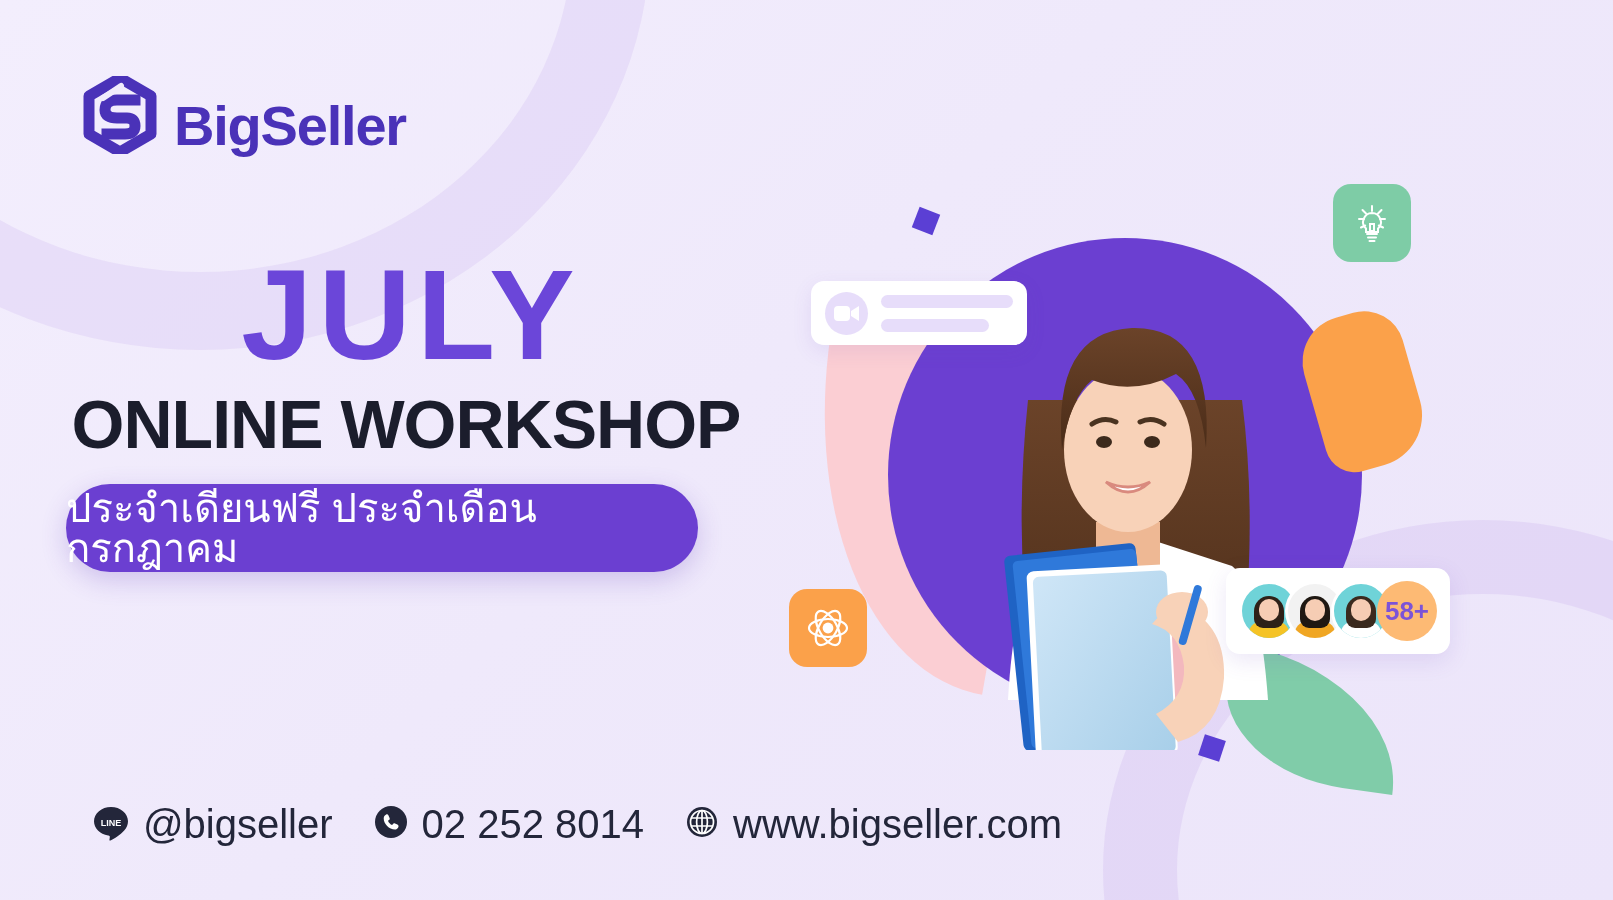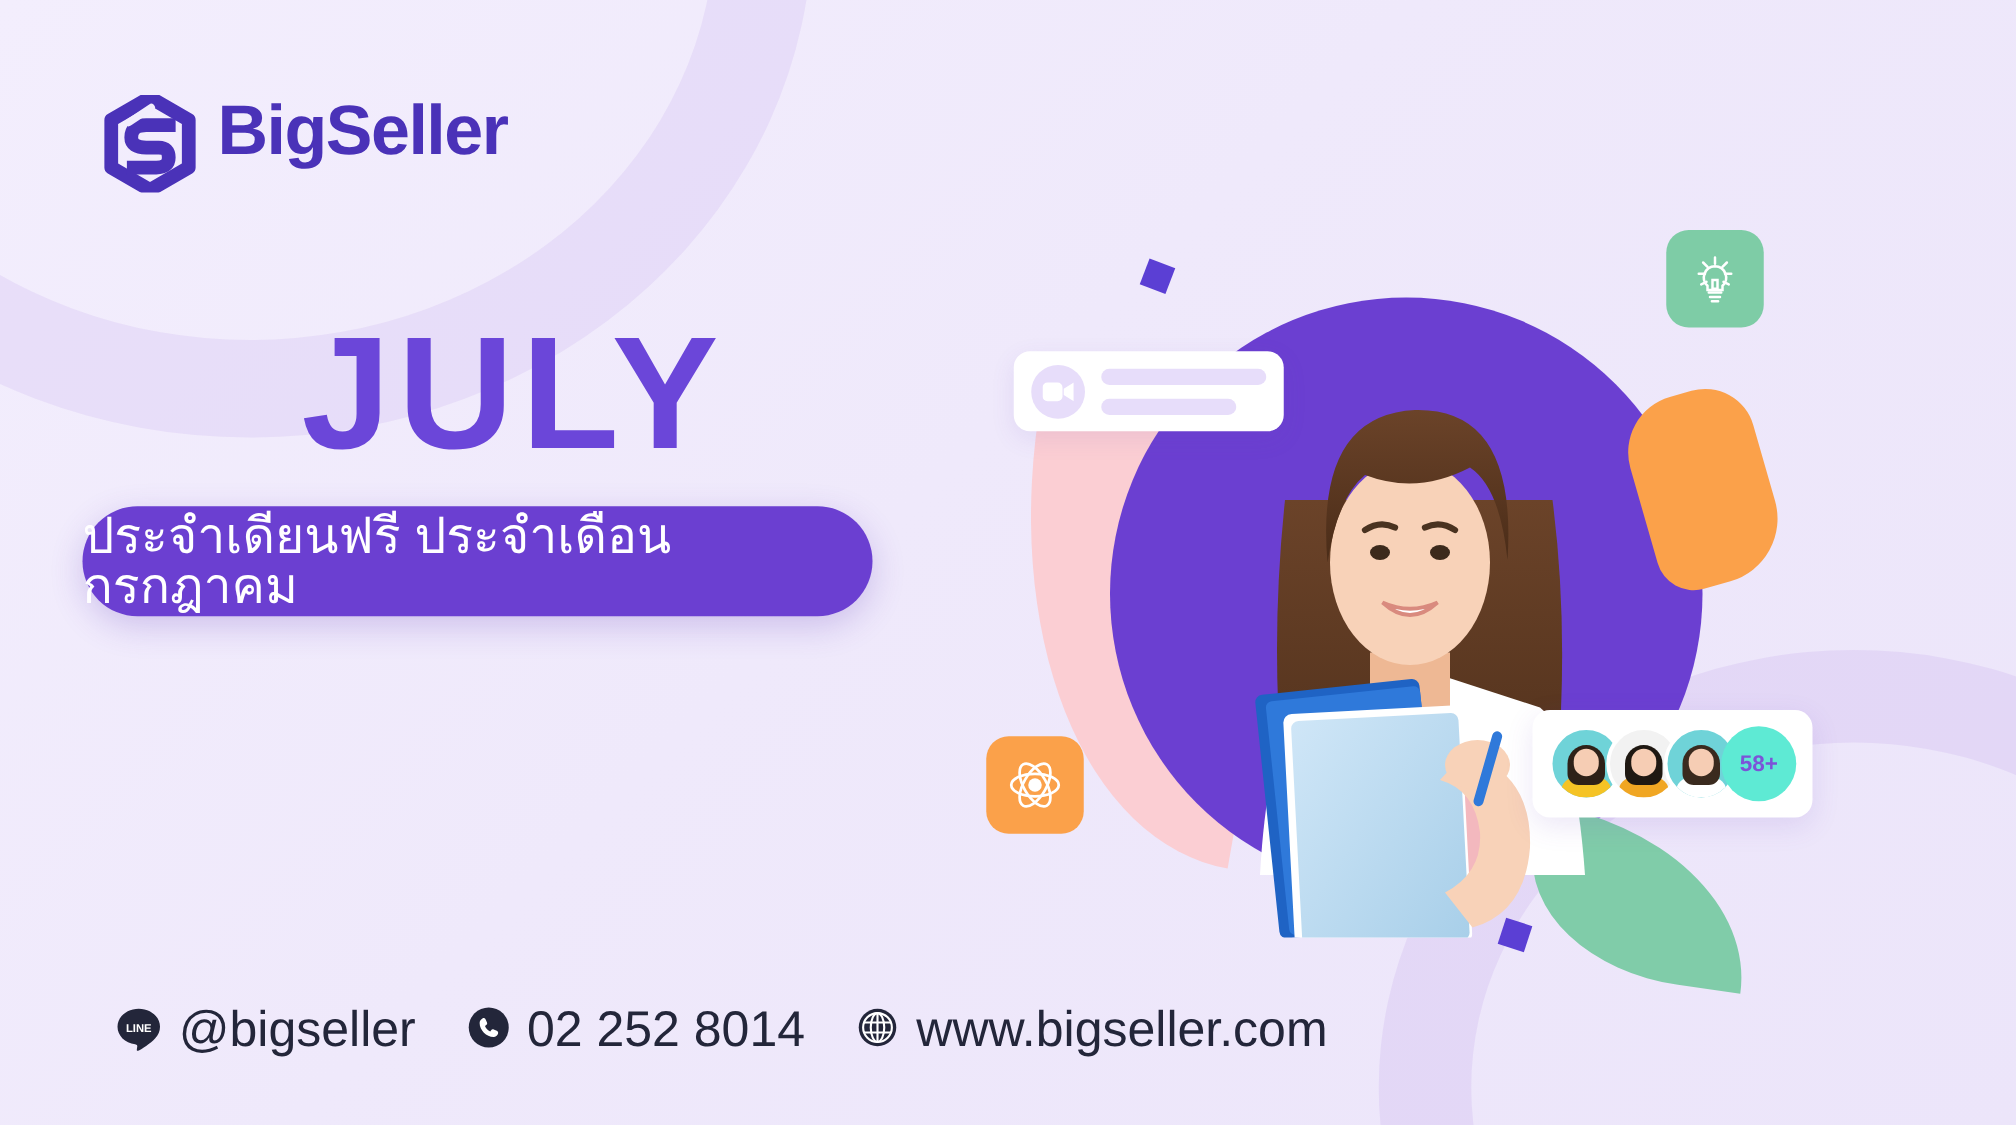--- a/index.html
+++ b/index.html
@@ -54,21 +54,21 @@
   }
 
   
   .confetti { position:absolute; background:#5b3fd4; }
   #confetti-1 { left:915px; top:210px; width:22px; height:22px; transform:rotate(21deg); }
   #confetti-2 { left:1201px; top:737px; width:22px; height:22px; transform:rotate(18deg); }
 
   
   #logo-row {
     position:absolute; left:83px; top:76px;
-    display:flex; align-items:flex-start; gap:17px;
+    display:flex; align-items:flex-end; gap:17px;
   }
   #logo-mark { width:74px; height:78px; display:block; }
   #logo-wordmark {
     font-size:56px; font-weight:bold; letter-spacing:-1.2px;
     color:#4a32b8; line-height:1;
   }
 
   
   #headline-block { position:absolute; left:66px; top:250px; width:680px; }
   #month-title {
@@ -128,23 +128,23 @@
   }
   .avatar:nth-of-type(1) { background:#6fd3d8; }
   .avatar:nth-of-type(2) { background:#f2f2f2; }
   .avatar:nth-of-type(3) { background:#6fd3d8; }
   .face { position:absolute; left:50%; transform:translateX(-50%); }
   .face-hair { bottom:10px; width:30px; height:32px; border-radius:15px 15px 9px 9px; }
   .face-skin { bottom:17px; width:20px; height:22px; border-radius:10px; background:#f6cdb4; }
   .face-body { bottom:0; width:40px; height:16px; border-radius:11px 11px 0 0; }
   #avatar-count {
     width:60px; height:60px; border-radius:50%; flex:0 0 60px;
-    background:#5eead4; color:#7c53d8;
+    background:#fdba74; color:#7c53d8;
     display:flex; align-items:center; justify-content:center;
-    font-size:18px; font-weight:bold; position:relative; z-index:2;
+    font-size:26px; font-weight:bold; position:relative; z-index:2;
   }
 
   
   #student { position:absolute; left:920px; top:150px; width:420px; height:600px; }
 
   
   #footer-row {
     position:absolute; left:92px; bottom:56px;
     display:flex; align-items:center; gap:40px;
   }
@@ -222,20 +222,21 @@
     <svg id="logo-mark" viewBox="0 0 74 78">
       <path d="M37 2 L68 20 L68 58 L37 76 L6 58 L6 20 Z" fill="none" stroke="#4a32b8" stroke-width="11" stroke-linejoin="round"></path>
       <path d="M52 24 L34 24 Q22 24 22 34 Q22 42 34 42 L44 42 Q52 42 52 50 Q52 58 42 58 L24 58" fill="none" stroke="#4a32b8" stroke-width="11" stroke-linecap="square"></path>
       <path d="M20 22 L38 10" stroke="#f1ecfc" stroke-width="6" stroke-linecap="round"></path>
     </svg>
     <div id="logo-wordmark">BigSeller</div>
   </div>
 
   <div id="headline-block">
     <div id="month-title">JULY</div>
+    <div id="subtitle">ONLINE WORKSHOP</div>
     <div id="thai-pill">ประจำเดียนฟรี ประจำเดือนกรกฎาคม</div>
   </div>
 
   <div id="video-card">
     <div id="video-icon-circle">
       <svg width="25" height="17" viewBox="0 0 25 17">
         <rect x="0" y="1" width="16" height="15" rx="4" fill="#ffffff"></rect>
         <path d="M17 6 L25 1 L25 16 L17 11 Z" fill="#ffffff"></path>
       </svg>
     </div>

